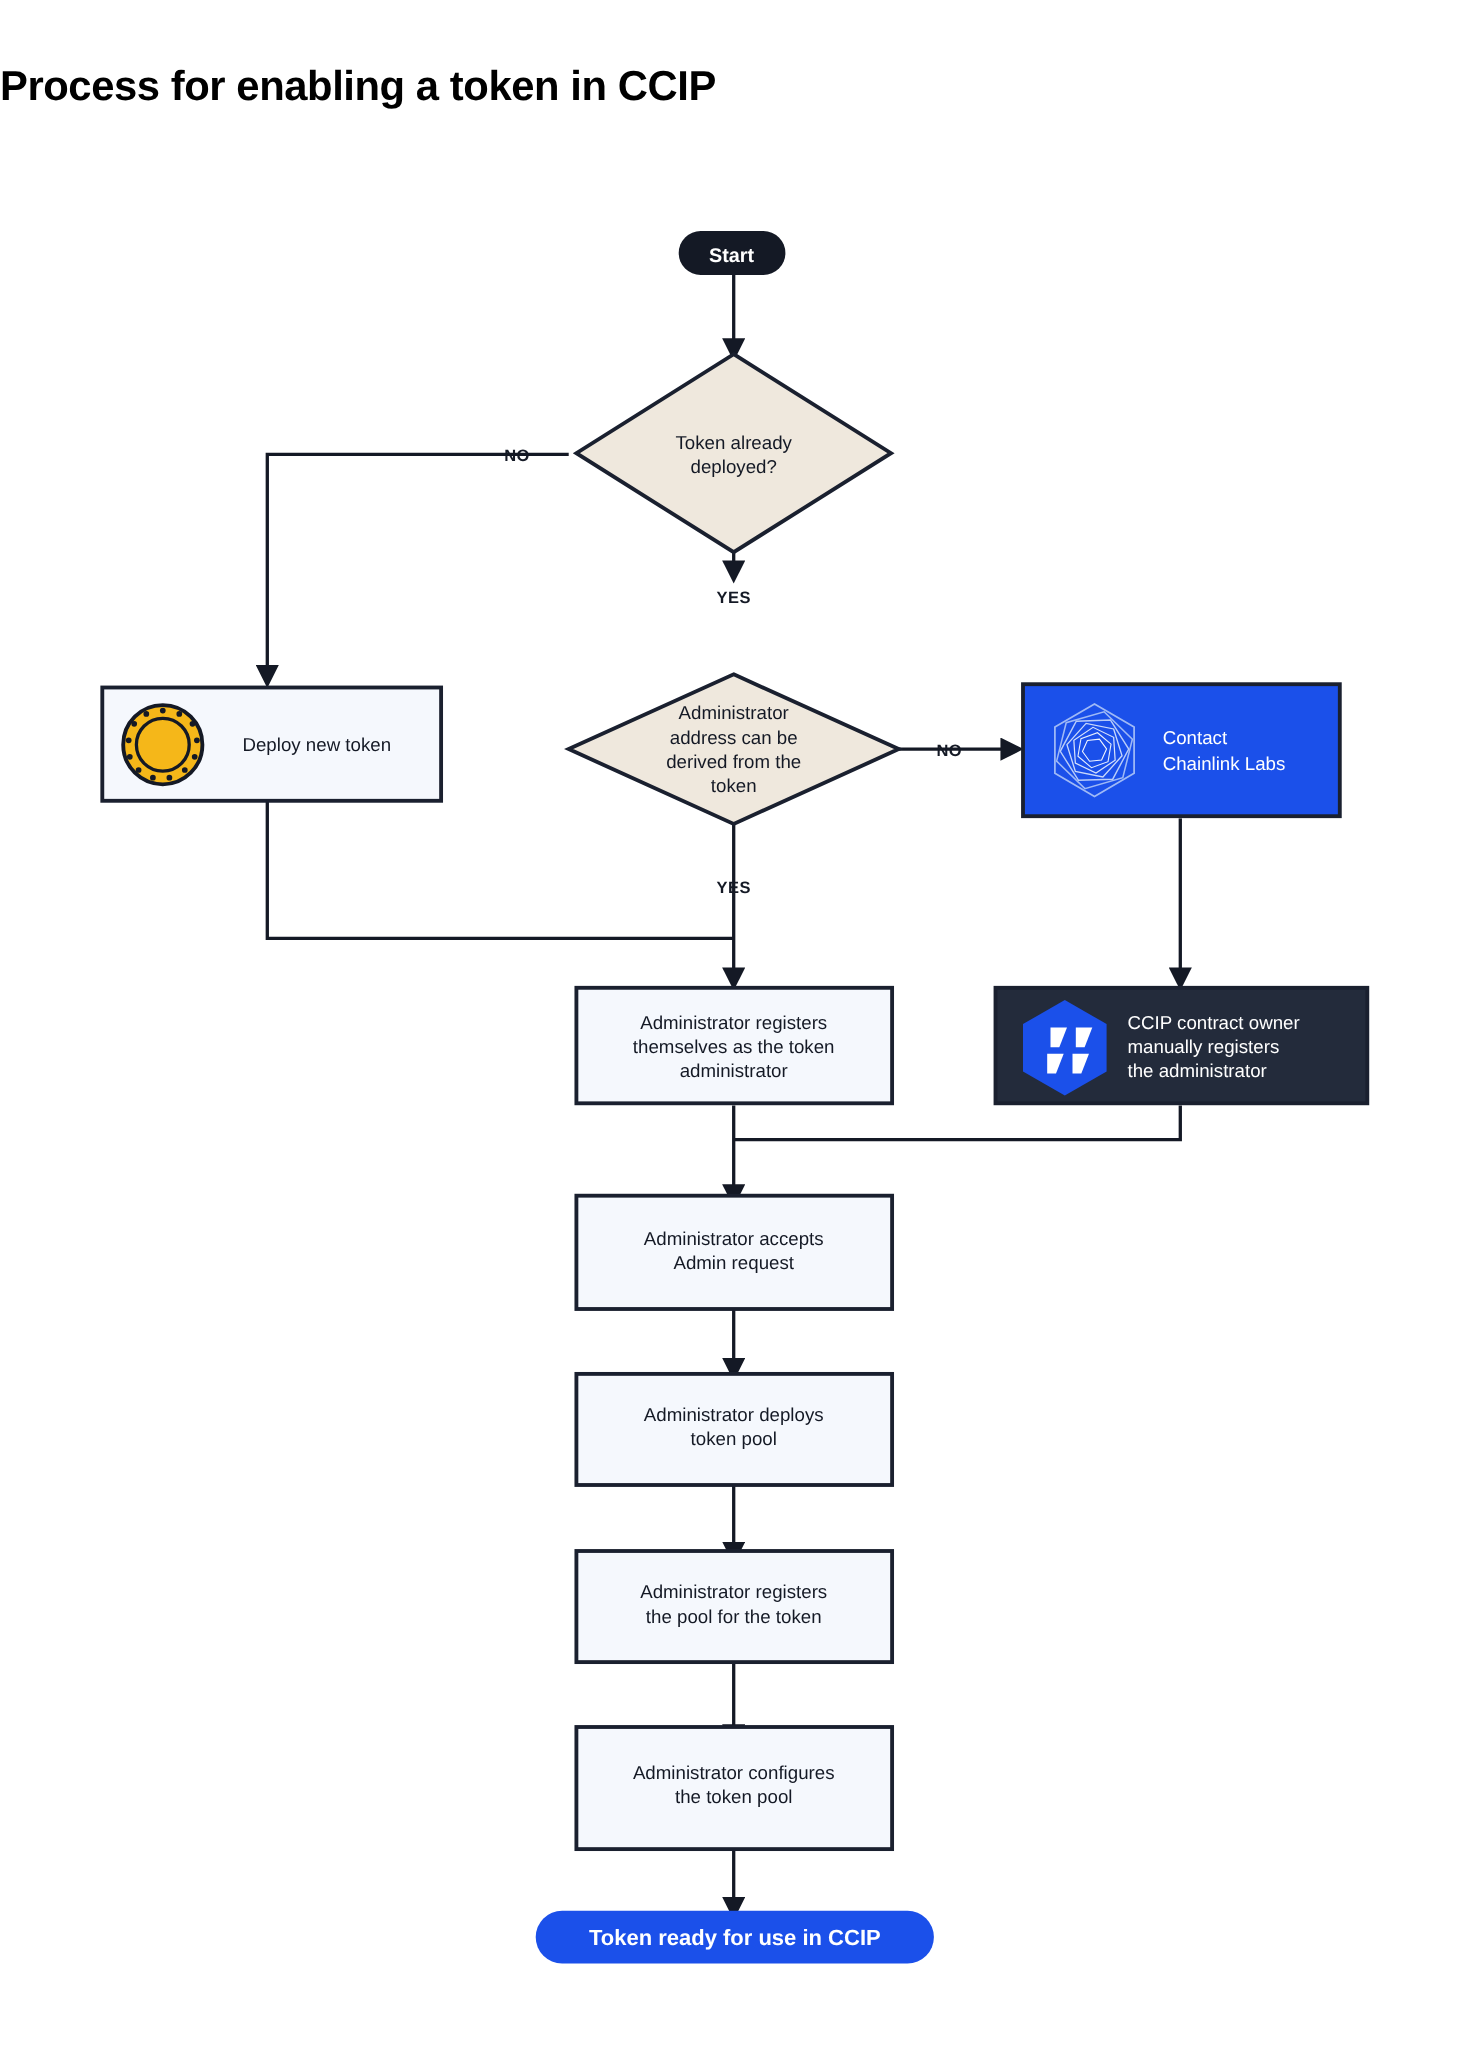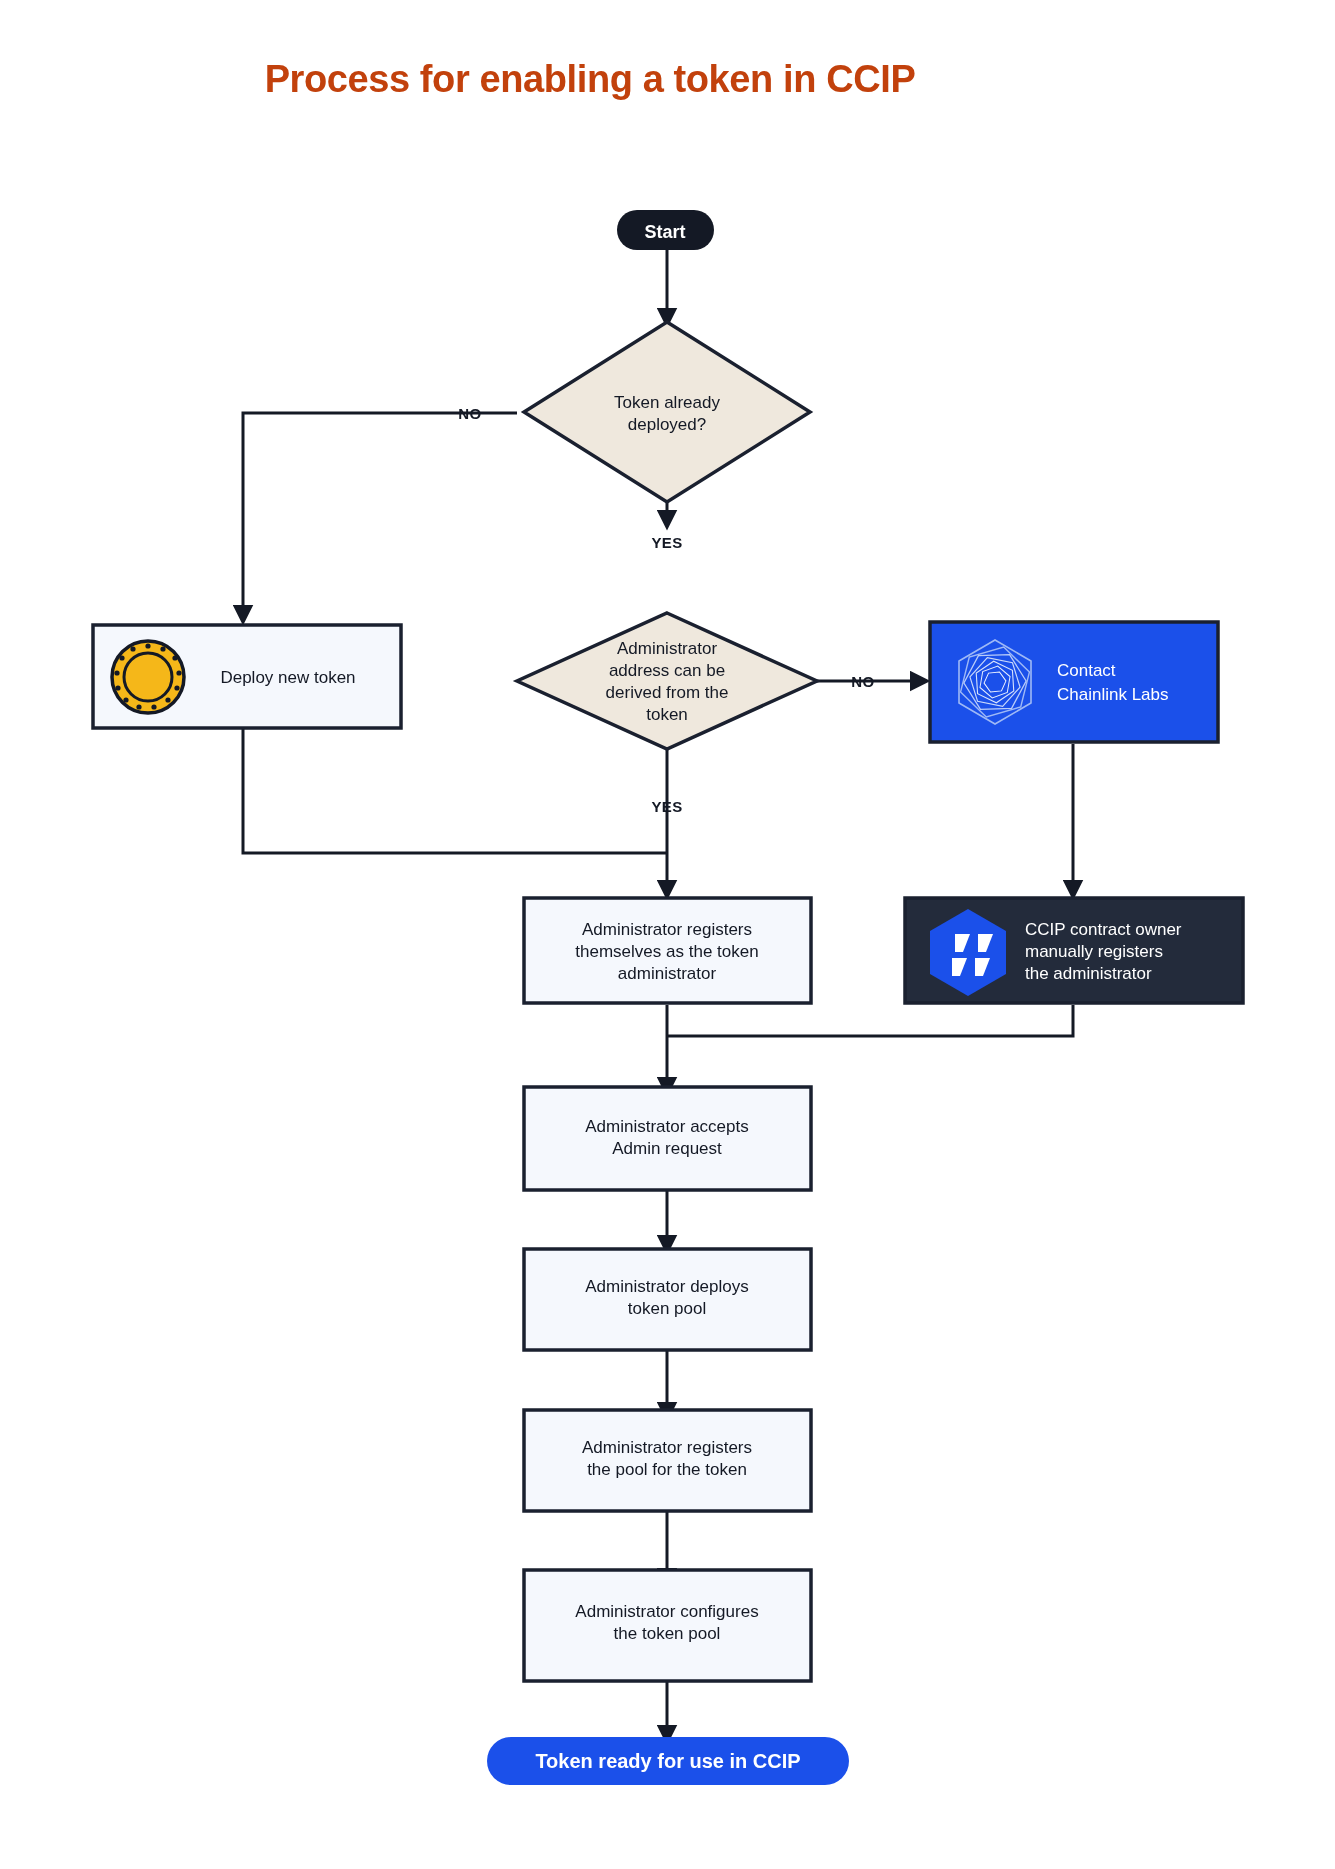--- a/index.html
+++ b/index.html
@@ -19,25 +19,24 @@
   #diagram-root {
     position: relative;
     width: 1335px;
     height: 1869px;
   }
   .page-title {
     position: absolute;
     top: 58px;
     left: 0;
     width: 1180px;
-    text-align: center;
     font-size: 38px;
     font-weight: bold;
     letter-spacing: -0.4px;
-    color: #c2410c;
+    color: #000000;
   }
   svg.flow {
     position: absolute;
     top: 0;
     left: 0;
     width: 1335px;
     height: 1869px;
   }
   .node-text {
     font-family: "Liberation Sans", sans-serif;

